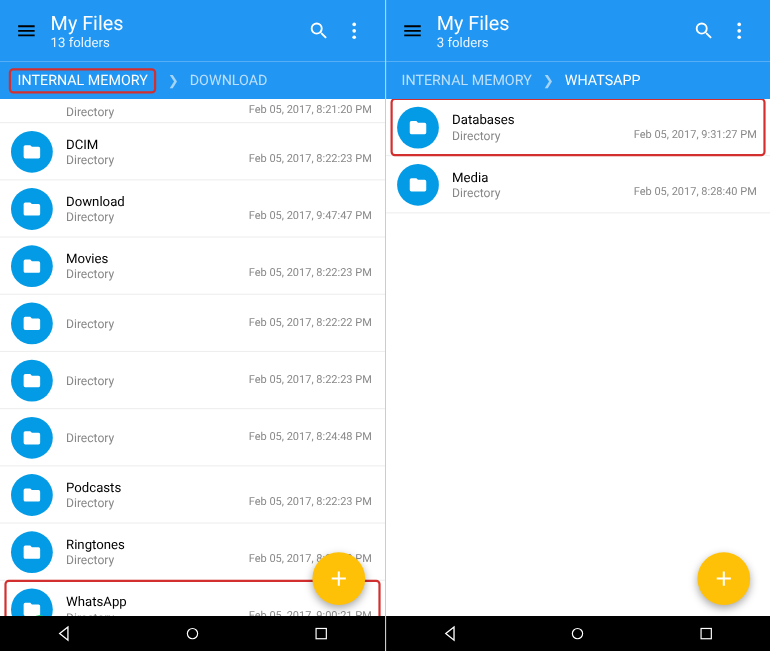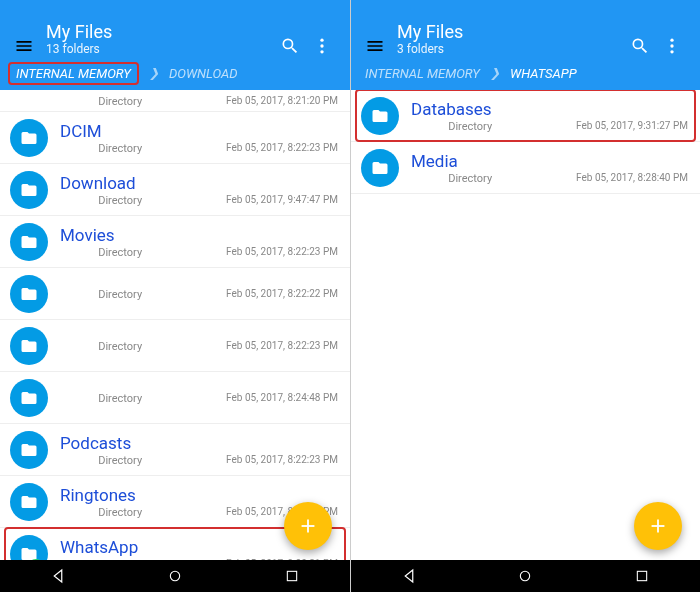--- a/index.html
+++ b/index.html
@@ -1,40 +1,40 @@
 <!DOCTYPE html>
 <html><head>
 <meta charset="utf-8">
 <style>
 * { margin: 0; padding: 0; box-sizing: border-box; }
 body { font-family: Roboto, Arial, sans-serif; background: #fff; width: 700px; height: 592px; overflow: hidden; }
 .wrap { display: flex; width: 700px; height: 592px; }
 .panel { width: 350px; height: 592px; position: relative; background: #fff; display: flex; flex-direction: column; }
 .panel + .panel { border-left: 1px solid #ccc; }
 
-.appbar { background: #2196f3; color: #fff; height: 56px; display: flex; align-items: flex-end; padding: 0 12px 0 8px; }
+.appbar { background: #2196f3; color: #fff; height: 56px; display: flex; align-items: center; padding: 0 12px 0 8px; }
 .menu-icon { width: 32px; display: flex; align-items: center; justify-content: center; }
 .title-block { flex: 1; margin-left: 6px; }
 .title { font-size: 18px; font-weight: 400; }
 .subtitle { font-size: 12px; opacity: 0.9; }
 .action-icon { width: 32px; display: flex; align-items: center; justify-content: center; }
 
-.crumbs { background: #2196f3; height: 34px; display: flex; align-items: center; padding: 0 14px; gap: 10px; font-size: 13px; color: rgba(255,255,255,0.7); font-style: italic; }
+.crumbs { background: #2196f3; height: 34px; display: flex; align-items: center; padding: 0 14px; gap: 10px; font-size: 13px; color: rgba(255,255,255,0.7); }
 .crumb.active { color: #fff; }
 .chev { color: rgba(255,255,255,0.6); font-size: 12px; }
 .redbox-crumb { border: 2px solid #d32f2f; border-radius: 4px; padding: 2px 6px; margin-left: -6px; }
 
 .list { flex: 1; overflow: hidden; background: #fff; }
 .row { display: flex; align-items: center; height: 52px; padding: 0 12px 0 10px; border-bottom: 1px solid #eee; position: relative; }
 .row.partial { height: 22px; align-items: flex-end; padding-bottom: 3px; }
 .folder-ic { width: 38px; height: 38px; border-radius: 50%; background: #039be5; display: flex; align-items: center; justify-content: center; flex-shrink: 0; }
 .folder-ic svg { fill: #fff; }
 .row-text { flex: 1; margin-left: 12px; display: flex; flex-direction: column; justify-content: center; }
-.row-name { font-size: 17px; color: #1d4ed8; }
-.row-sub { font-size: 11px; color: #888; display: flex; justify-content: flex-end; margin-top: 1px; gap: 48px; }
+.row-name { font-size: 12px; color: #000000; }
+.row-sub { font-size: 11px; color: #888; display: flex; justify-content: space-between; margin-top: 1px; gap: 48px; }
 .row-type {}
 .row-date { font-size: 10px; color: #888; padding-left: 36px; }
 .redbox-row { position: absolute; inset: -1px 4px -1px 4px; border: 2px solid #d32f2f; border-radius: 4px; pointer-events: none; }
 .wa-badge { position: absolute; left: 28px; bottom: 4px; width: 16px; height: 16px; background: #25d366; border-radius: 50%; display: flex; align-items: center; justify-content: center; }
 .wa-badge svg { width: 10px; height: 10px; fill: #fff; }
 
 .fab { position: absolute; right: 18px; bottom: 42px; width: 48px; height: 48px; border-radius: 50%; background: #ffc107; box-shadow: 0 3px 8px rgba(0,0,0,0.35); display: flex; align-items: center; justify-content: center; }
 .fab svg { fill: #fff; }
 
 .navbar { position: absolute; left: 0; right: 0; bottom: 0; height: 32px; background: #000; display: flex; align-items: center; justify-content: space-around; }

